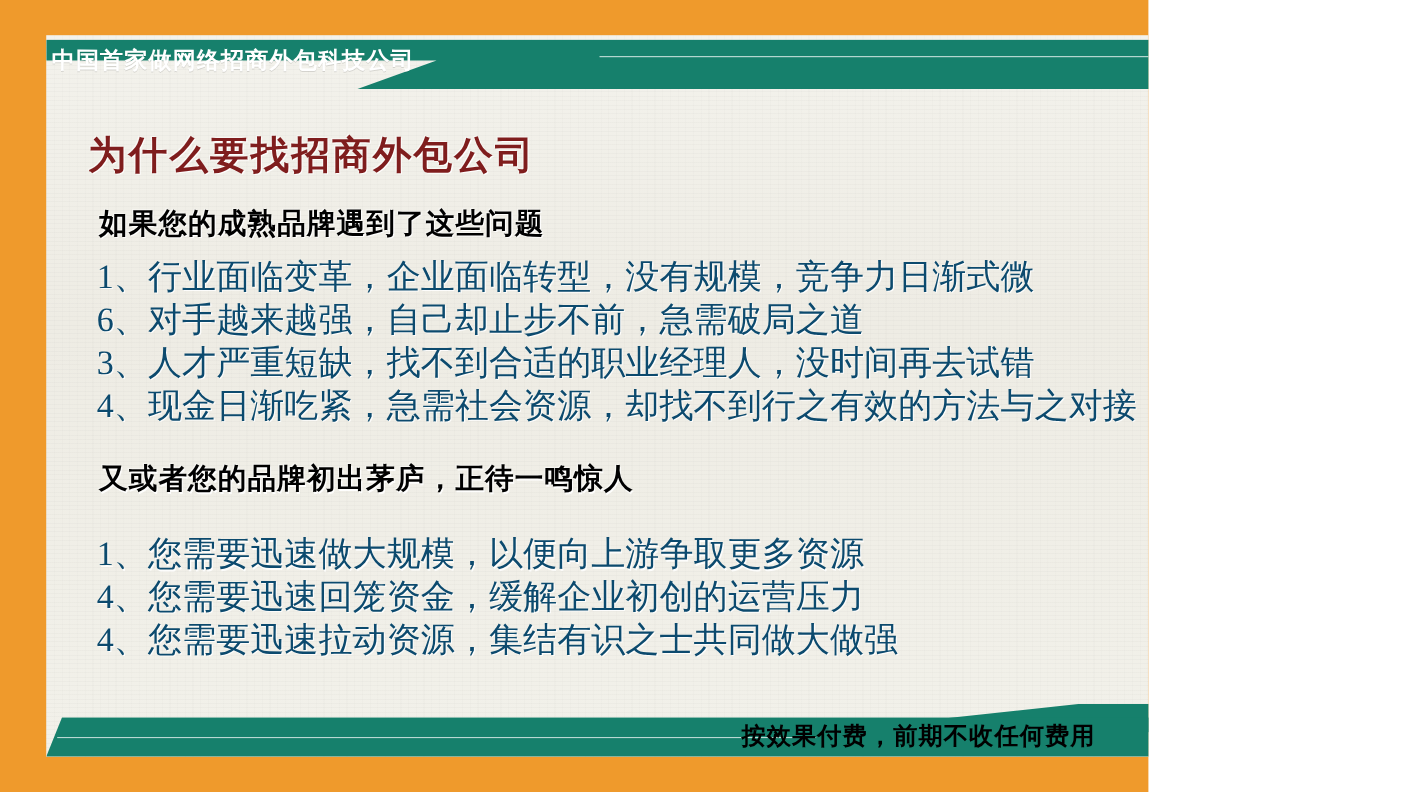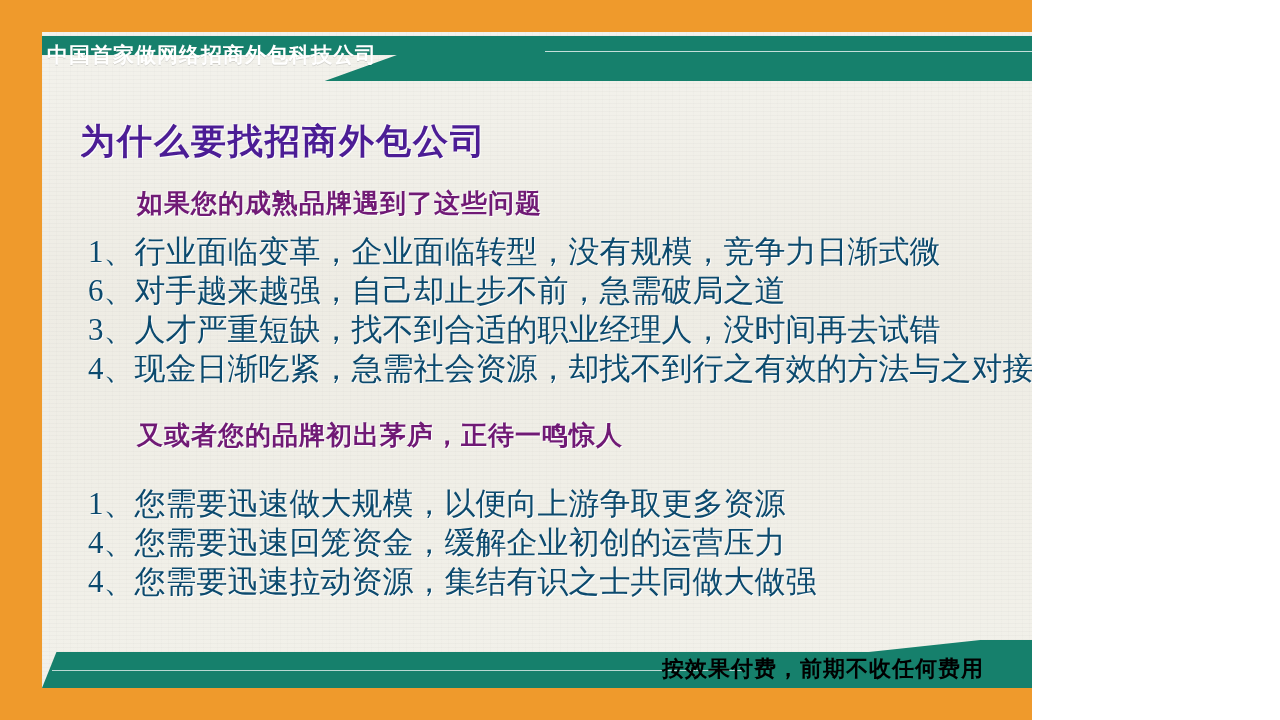--- a/index.html
+++ b/index.html
@@ -11,20 +11,21 @@
   body {
     font-family: "Liberation Sans", "DejaVu Sans", sans-serif;
   }
 
   .slide {
     position: relative;
     width: 1032px;
     height: 720px;
     overflow: hidden;
     background: #ef9a2c;
+    padding-left: 12px;
   }
 
   
   .paper {
     position: absolute;
     left: 42px;
     top: 32px;
     width: 1203px;
     height: 656px;
     background:
@@ -73,39 +74,38 @@
     text-shadow: 0 1px 0 rgba(0,0,0,0.12);
   }
 
   
   .page-title {
     position: absolute;
     left: 80px;
     top: 118px;
     font-size: 35px;
     font-weight: bold;
-    color: #4c1d95;
+    color: #7f1d1d;
     letter-spacing: 2px;
     white-space: nowrap;
     text-shadow:
       1px 1px 0 rgba(255,255,255,0.9),
       -1px -1px 0 rgba(255,255,255,0.55);
   }
 
   .section-heading {
     position: absolute;
     font-size: 26px;
     font-weight: bold;
-    color: #701a75;
+    color: #000000;
     letter-spacing: 1px;
     white-space: nowrap;
     text-shadow:
       1px 1px 0 rgba(255,255,255,0.9),
       -1px -1px 0 rgba(255,255,255,0.5);
-    margin-left: 47px;
   }
   #sec1-heading { left: 90px; top: 186px; }
   #sec2-heading { left: 90px; top: 418px; }
 
   
   .bullet-list {
     position: absolute;
     margin: 0;
     padding: 0;
     list-style: none;

